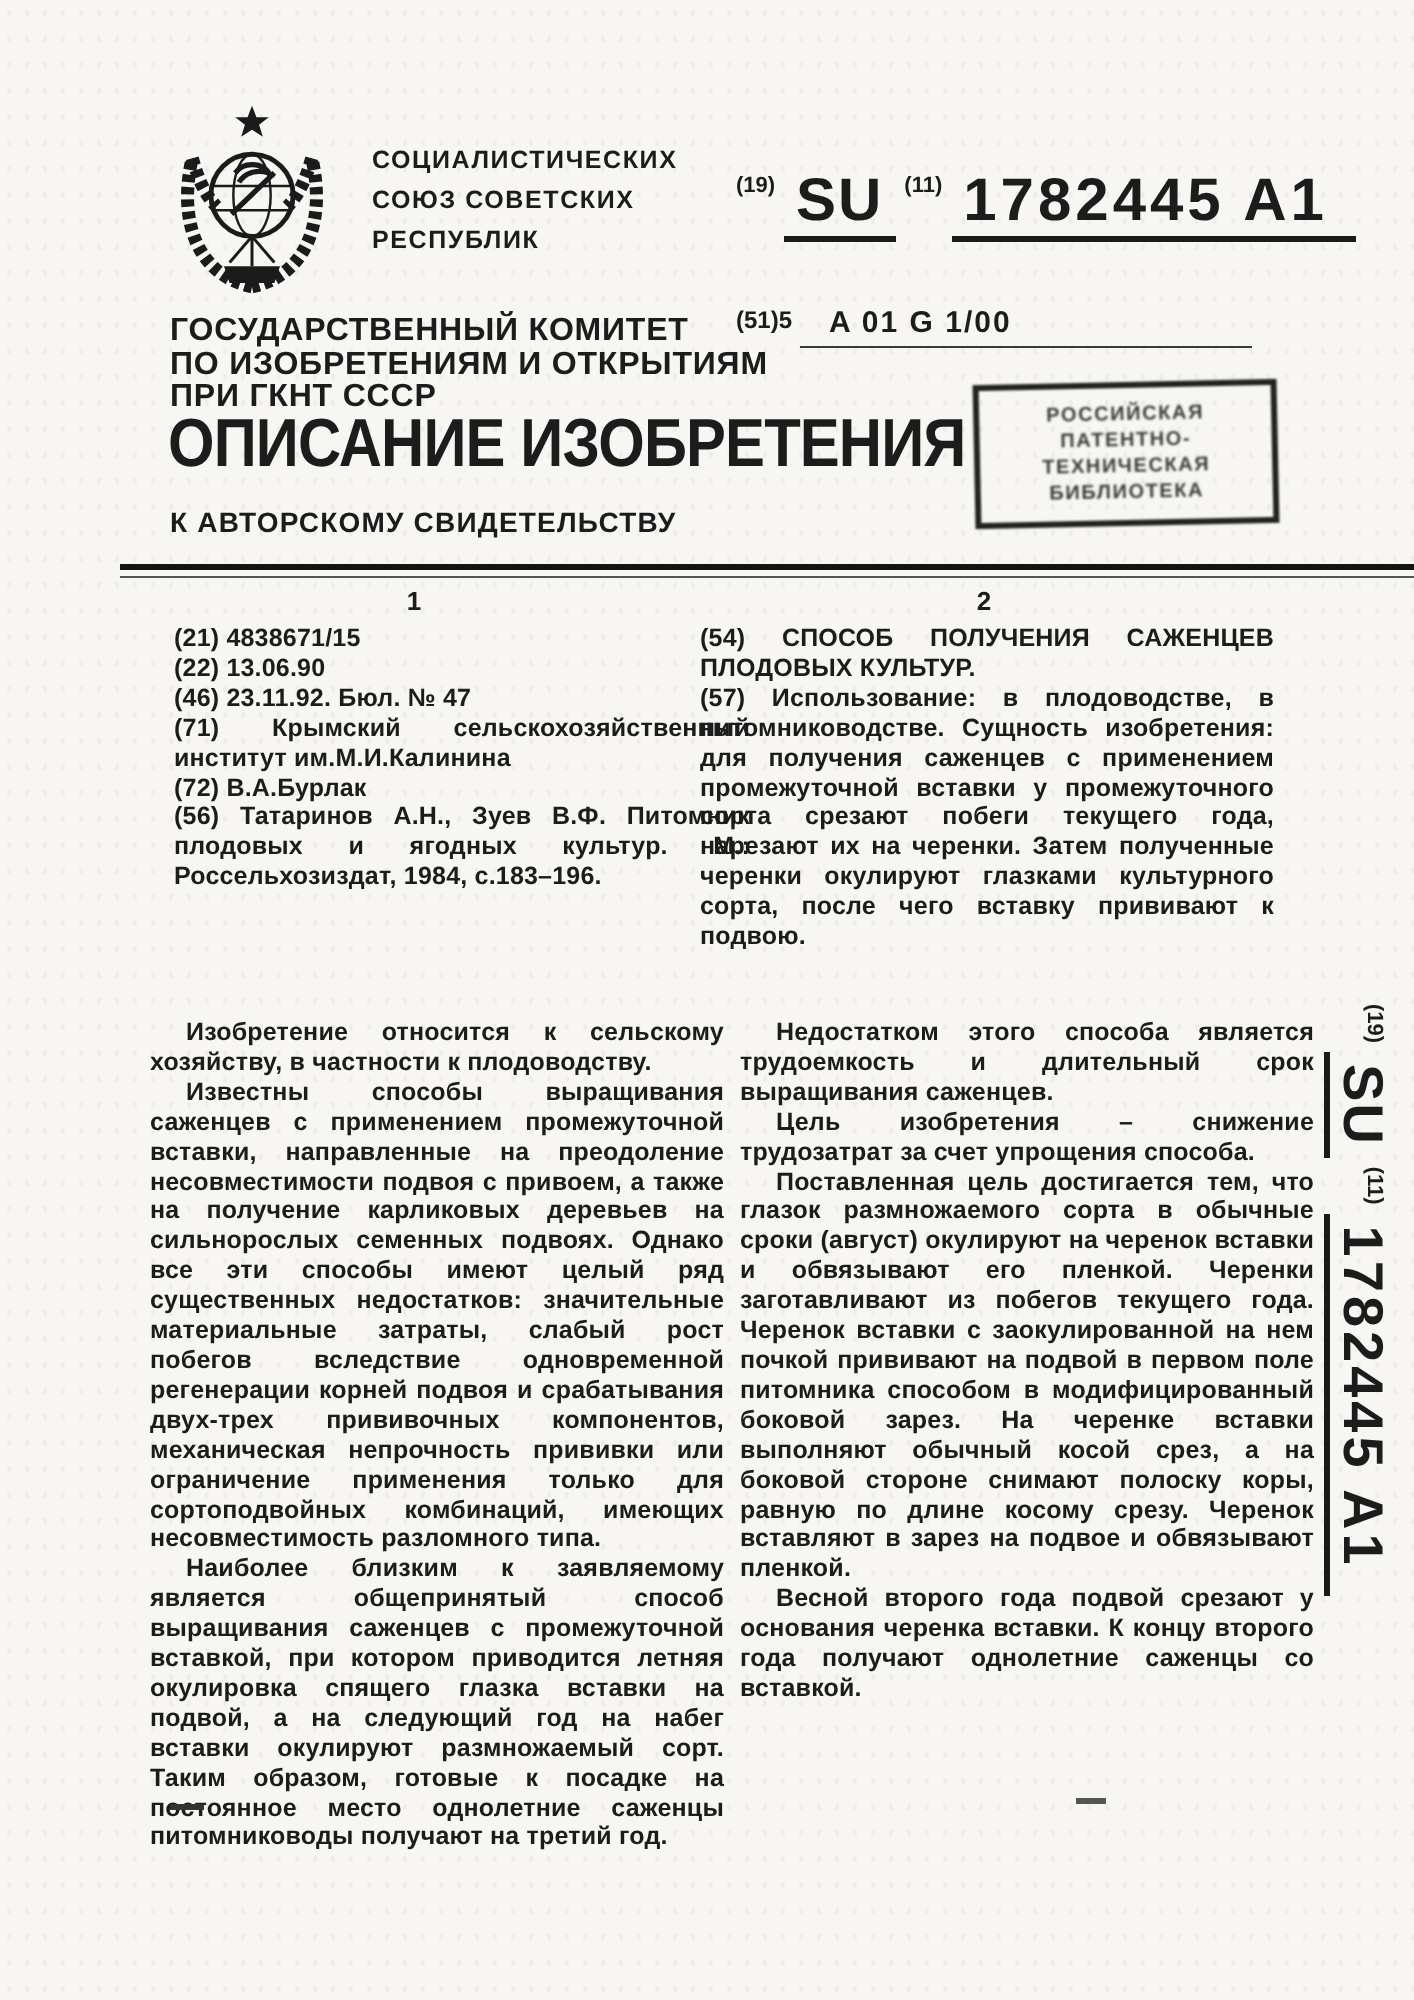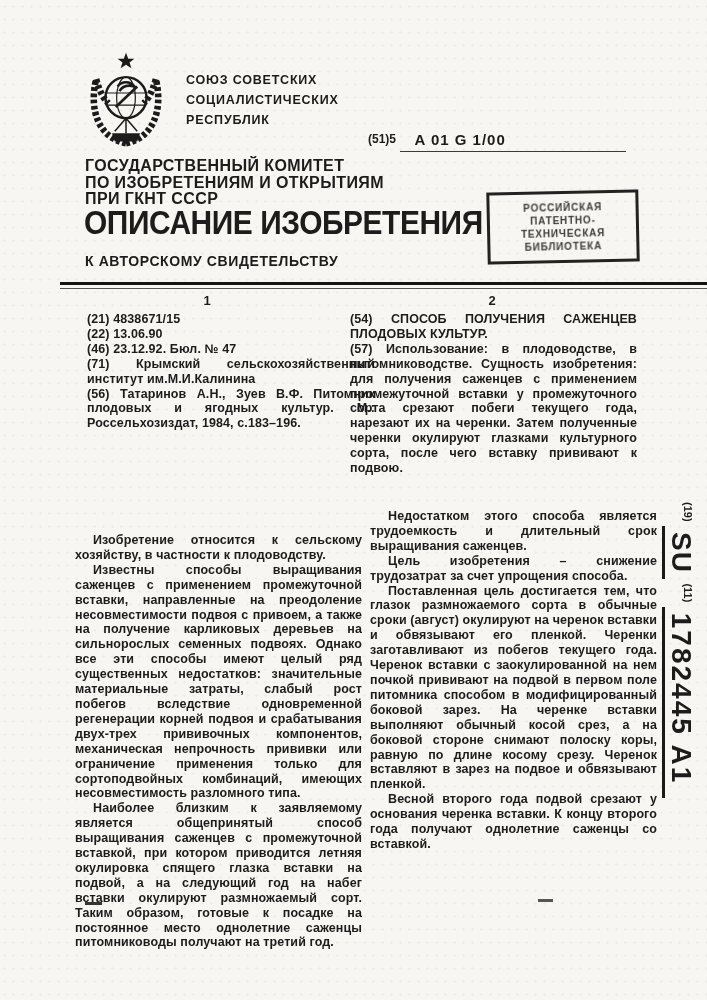--- a/index.html
+++ b/index.html
@@ -15,41 +15,41 @@
   }
   .abs{position:absolute;}
   
   .emblem{left:84px;top:50px;width:84px;height:100px;}
   .country{left:186px;top:70px;font-weight:700;font-size:12.5px;line-height:20px;letter-spacing:0.8px;}
   .committee{left:85px;top:158px;font-weight:700;font-size:16px;line-height:16.5px;letter-spacing:0.4px;}
   .pubrow{left:368px;top:84px;white-space:nowrap;}
   .code-sm{font-weight:700;font-size:11px;vertical-align:14px;letter-spacing:0;}
   .big-id{font-weight:700;font-size:30px;letter-spacing:1px;border-bottom:3px solid #1a1a1a;padding:0 6px 1px 6px;}
   .num-id{padding-right:14px;letter-spacing:2px;}
-  .ipcrow{left:368px;top:131px;white-space:nowrap;}
+  .ipcrow{left:368px;top:153px;white-space:nowrap;}
   .ipc-code{font-weight:700;font-size:12px;vertical-align:2px;}
   .ipc-val{display:inline-block;font-weight:700;font-size:15px;border-bottom:1.5px solid #3a3a3a;padding:0 120px 3px 14px;letter-spacing:1px;}
   .doc-title{left:84px;top:203px;font-weight:700;font-size:34px;letter-spacing:-0.5px;transform:scaleX(0.88);transform-origin:0 0;white-space:nowrap;}
   .doc-subtitle{left:85px;top:253px;font-weight:700;font-size:14px;letter-spacing:0.6px;white-space:nowrap;}
   
   .stamp{left:487px;top:191px;width:146px;height:66px;border:3.5px solid #222;transform:rotate(-1.2deg);
          display:flex;flex-direction:column;justify-content:center;align-items:center;
          font-weight:700;font-size:10px;line-height:13px;letter-spacing:0.8px;color:#3b3b3b;
          filter:blur(0.45px);text-align:center;}
   
   .rule-a{left:60px;top:282px;width:647px;height:3px;background:#141414;}
   .rule-b{left:60px;top:288px;width:647px;height:1px;background:#555;}
   .colnum{top:293px;width:120px;text-align:center;font-weight:700;font-size:13px;}
   .colnum-1{left:147px;}
   .colnum-2{left:432px;}
   
   .txt{font-weight:700;font-size:12.5px;line-height:14.9px;letter-spacing:0.1px;text-align:justify;hyphens:auto;}
   .bib{left:75px;top:312px;width:288px;margin-left:12px;}
   .abstract{left:350px;top:312px;width:287px;}
-  .body-left{left:75px;top:509px;width:287px;margin-top:24px;}
+  .body-left{left:75px;top:509px;width:287px;}
   .body-right{left:370px;top:509px;width:287px;}
   .para{margin:0;text-indent:18px;}
   .bib-item{margin:0;}
   
   .side-id{left:697px;top:502px;transform:rotate(90deg);transform-origin:0 0;white-space:nowrap;}
   .side-id .code-sm{vertical-align:12px;}
   .side-id .big-id{font-size:28px;}
   
   .dash{height:3px;background:#333;}
   .dash-l{left:85px;top:902px;width:17px;}
@@ -68,25 +68,31 @@
       <circle cx="45" cy="50" r="22" stroke-width="2.6"></circle>
       <ellipse cx="45" cy="50" rx="10" ry="22" stroke-width="1.3"></ellipse>
       <path d="M23.5 45 h43 M25 58 h40" stroke-width="1.3"></path>
       <path d="M34 60 L57 38 M36 38 c 4 -6 14 -6 18 0 c -7 -2 -13 0 -16 5" stroke-width="2.8"></path>
       <path d="M30 88 h30 l-3 9 h-24 z" fill="#1b1b1b" stroke="none"></path>
       <path d="M45 72 l-12 14 M45 72 l12 14 M45 72 v16" stroke-width="1.6"></path>
     </g>
   </svg>
 
   <div class="abs country">
+    <div>СОЦИАЛИСТИЧЕСКИХ</div>
     <div>СОЮЗ  СОВЕТСКИХ</div>
-    <div>СОЦИАЛИСТИЧЕСКИХ</div>
     <div>РЕСПУБЛИК</div>
   </div>
 
+  <div class="abs pubrow">
+    <span class="code-sm">(19)</span>
+    <span class="big-id">SU</span>
+    <span class="code-sm">(11)</span>
+    <span class="big-id num-id">1782445  A1</span>
+  </div>
 
   <div class="abs ipcrow">
     <span class="ipc-code">(51)5</span>
     <span class="ipc-val">A 01 G 1/00</span>
   </div>
 
   <div class="abs committee">
     <div>ГОСУДАРСТВЕННЫЙ  КОМИТЕТ</div>
     <div>ПО ИЗОБРЕТЕНИЯМ И ОТКРЫТИЯМ</div>
     <div>ПРИ ГКНТ СССР</div>
@@ -103,22 +109,23 @@
 
   <div class="abs rule-a"></div>
   <div class="abs rule-b"></div>
 
   <div class="abs colnum colnum-1">1</div>
   <div class="abs colnum colnum-2">2</div>
 
   <div class="abs bib txt">
     <p class="bib-item">(21) 4838671/15</p>
     <p class="bib-item">(22) 13.06.90</p>
-    <p class="bib-item">(46) 23.12.92. Бюл. № 47</p>
+    <p class="bib-item">(46) 23.11.92. Бюл. № 47</p>
     <p class="bib-item">(71) Крымский сельскохозяйственный институт им.М.И.Калинина</p>
+    <p class="bib-item">(72) В.А.Бурлак</p>
     <p class="bib-item">(56) Татаринов А.Н., Зуев В.Ф. Питомник плодовых и ягодных культур. М.: Россельхозиздат, 1984, с.183–196.</p>
   </div>
 
   <div class="abs abstract txt">
     <p class="bib-item">(54) СПОСОБ ПОЛУЧЕНИЯ САЖЕНЦЕВ ПЛОДОВЫХ КУЛЬТУР.</p>
     <p class="bib-item">(57) Использование: в плодоводстве, в питомниководстве. Сущность изобретения: для получения саженцев с применением промежуточной вставки у промежуточного сорта срезают побеги текущего года, нарезают их на черенки. Затем полученные черенки окулируют глазками культурного сорта, после чего вставку прививают к подвою.</p>
   </div>
 
   <div class="abs body-left txt">
     <p class="para">Изобретение относится к сельскому хозяйству, в частности к плодоводству.</p>

